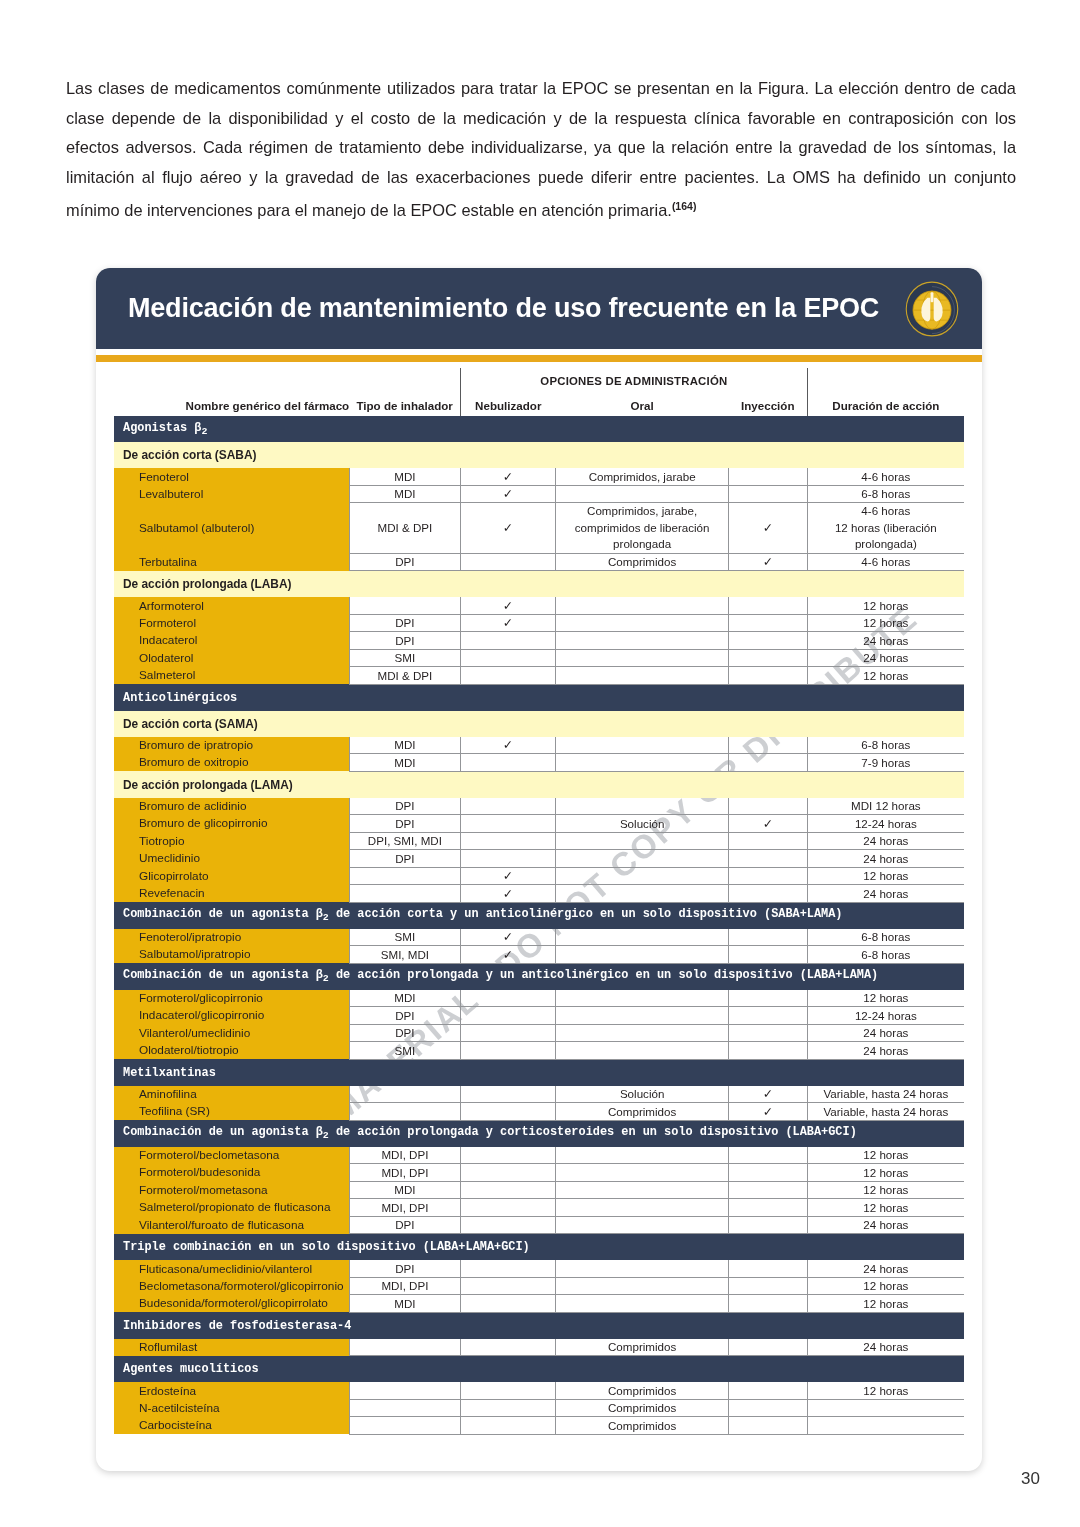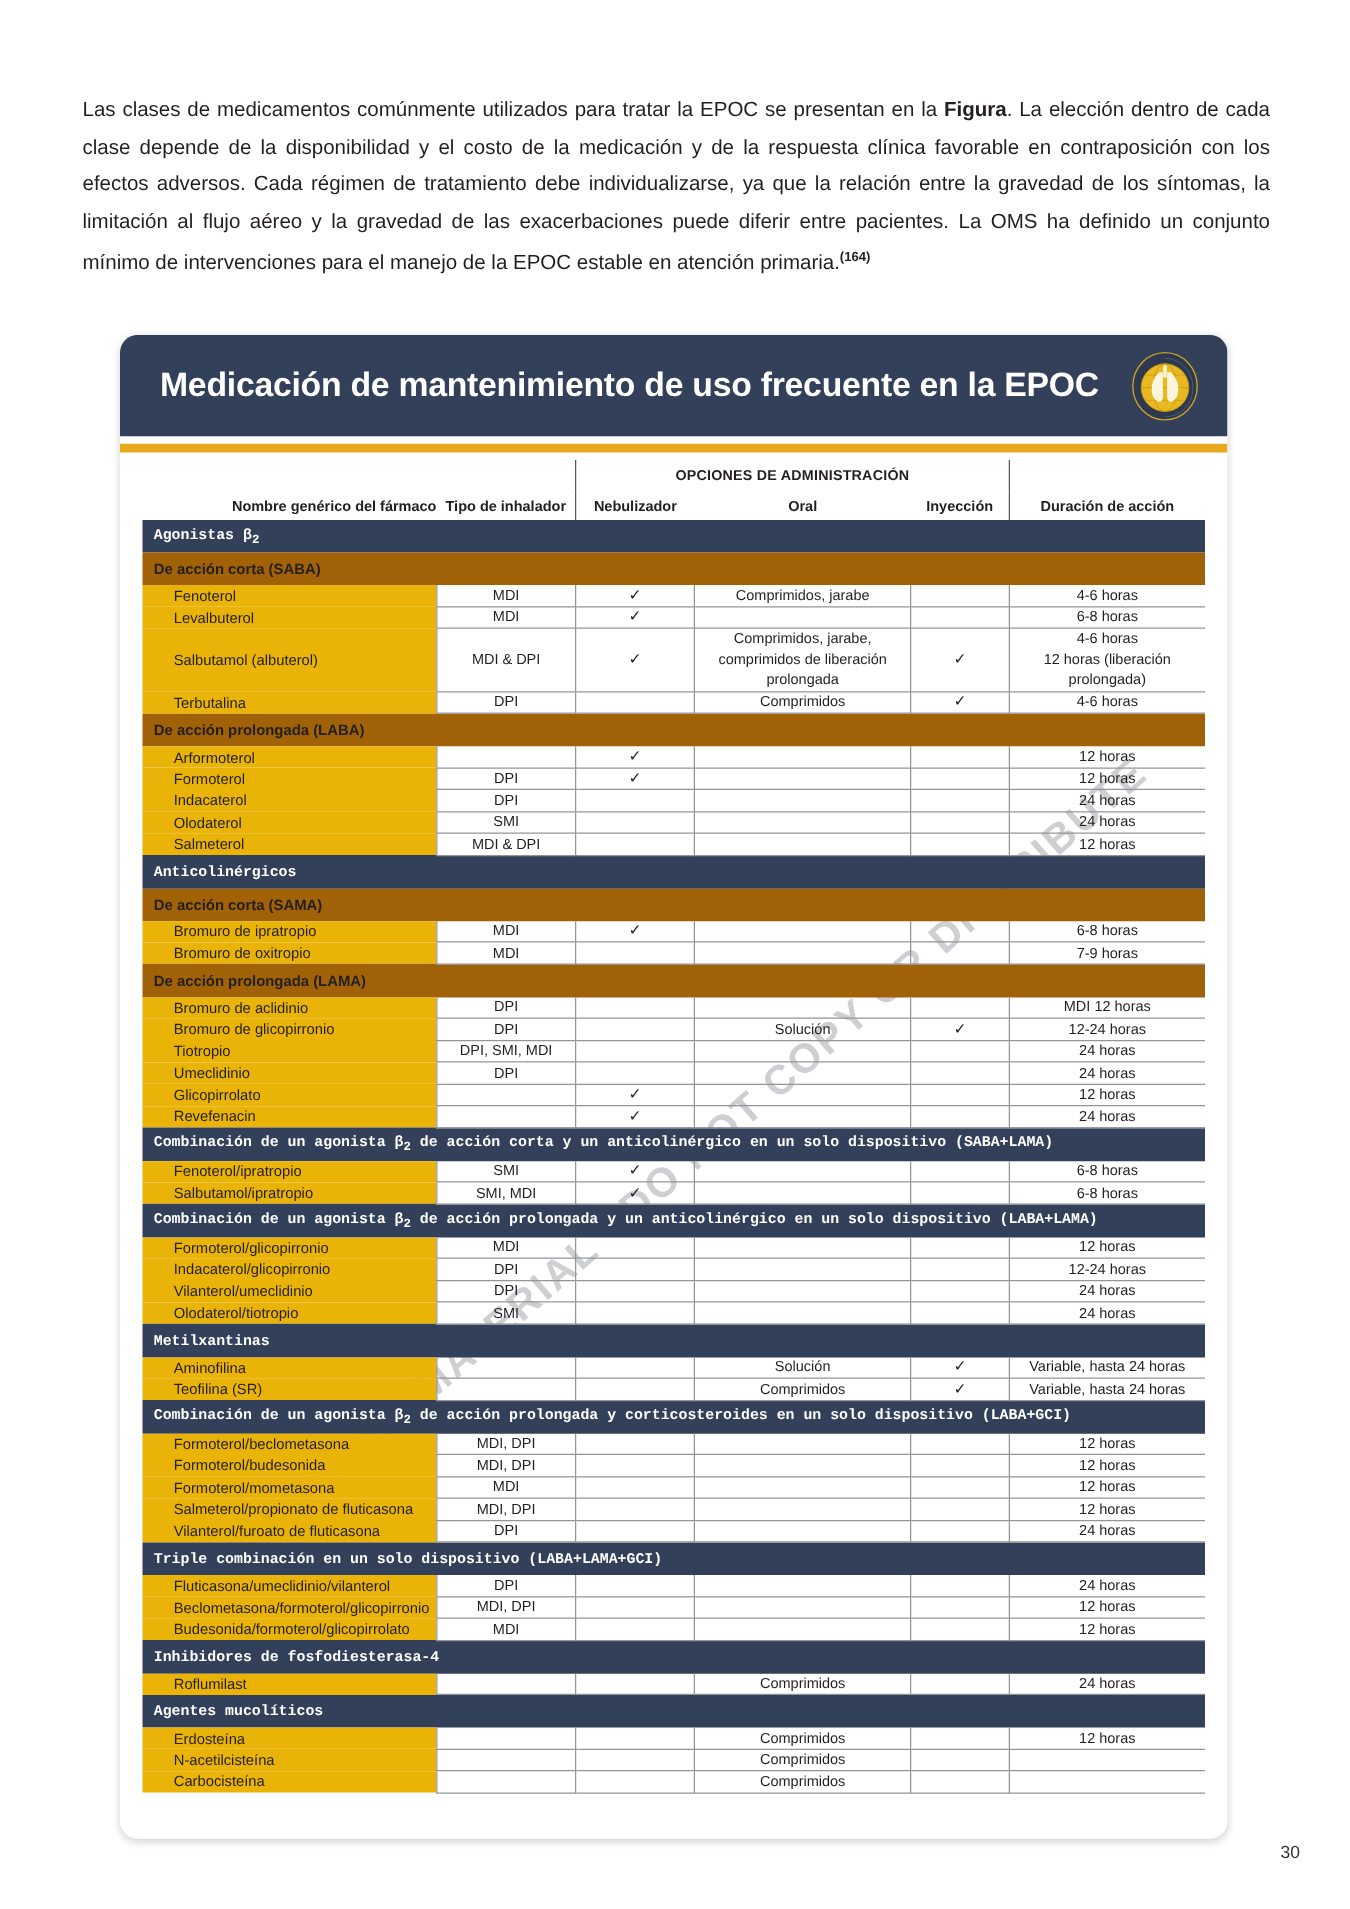--- a/index.html
+++ b/index.html
@@ -13,21 +13,21 @@
   }
   
   .intro{
     position:absolute;
     left:66px;top:58px;width:950px;
     font-size:16.4px;
     line-height:29.5px;
     text-align:justify;
     color:#231f20;
   }
-  .intro b{font-weight:bold;}
+  .intro b{font-weight:normal;}
   .sup{font-size:10.5px;vertical-align:super;font-weight:bold;}
 
   
   .card{
     position:absolute;
     left:96px;top:268px;
     width:886px;
     background:#ffffff;
     border-radius:14px;
     box-shadow:0 2px 7px rgba(0,0,0,.18);
@@ -96,21 +96,21 @@
 
   
   tr.sec-main td{
     background:#334059;color:#ffffff;
     font-weight:bold;font-size:11.9px;
     padding:4px 0 4px 9px;
     height:18px;
     font-family:Liberation Mono, monospace;
   }
   tr.sec-sub td{
-    background:#a16207;color:#231f20;
+    background:#fef9c3;color:#231f20;
     font-weight:bold;font-size:11.9px;
     padding:4px 0 4px 9px;
     height:18px;
   }
 
   
   tr.drug td{
     height:16.5px;
     border-bottom:1.1px solid #939598;
     border-right:1.1px solid #939598;
@@ -146,21 +146,21 @@
     font-weight:bold;
     letter-spacing:2px;
     color:rgba(90,95,105,.30);
     font-family:"Liberation Sans",sans-serif;
   }
 
   
   .pageno{
     position:absolute;
     right:40px;bottom:38px;
-    font-size:14px;color:#333333;
+    font-size:17px;color:#333333;
   }
 </style>
 </head>
 <body>
 
 <p class="intro">
   <span>Las clases de medicamentos comúnmente utilizados para tratar la EPOC se presentan en la </span><b>Figura</b><span>. La elección dentro de cada clase depende de la disponibilidad y el costo de la medicación y de la respuesta clínica favorable en contraposición con los efectos adversos. Cada régimen de tratamiento debe individualizarse, ya que la relación entre la gravedad de los síntomas, la limitación al flujo aéreo y la gravedad de las exacerbaciones puede diferir entre pacientes. La OMS ha definido un conjunto mínimo de intervenciones para el manejo de la EPOC estable en atención primaria.</span><span class="sup">(164)</span>
 </p>
 
 <div class="card">

